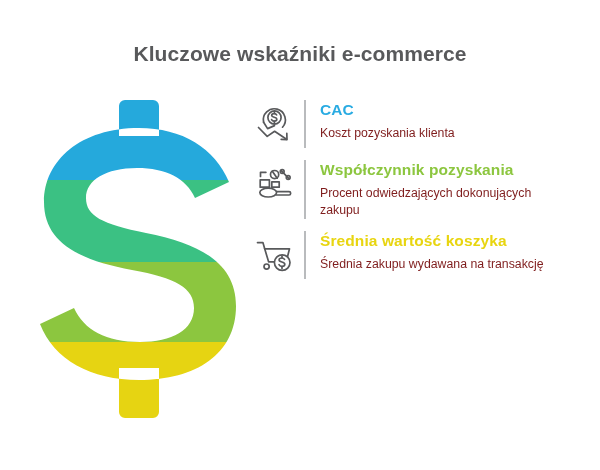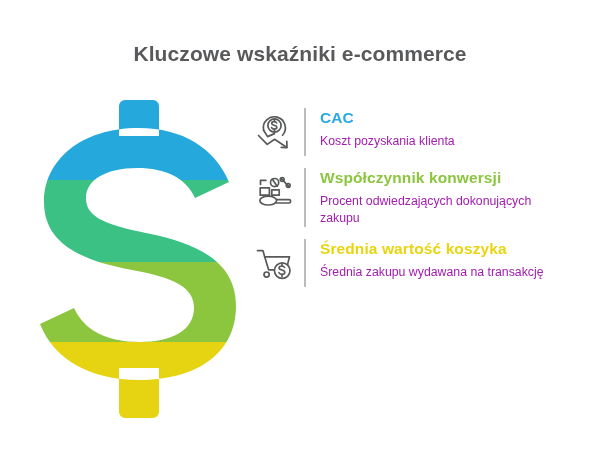--- a/index.html
+++ b/index.html
@@ -46,21 +46,21 @@
   .dollar-wrap svg {
     display: block;
     width: 206px;
     height: 340px;
   }
 
   
   .metrics {
     position: absolute;
     left: 252px;
-    top: 108px;
+    top: 100px;
     width: 330px;
   }
 
   .metric {
     position: relative;
     display: flex;
     align-items: flex-start;
     margin-bottom: 12px;
   }
   .metric:last-child { margin-bottom: 16px; }
@@ -93,21 +93,21 @@
   .metric-label {
     font-size: 15.5px;
     font-weight: bold;
     line-height: 1.1;
     margin-bottom: 7px;
     letter-spacing: 0.1px;
   }
 
   .metric-desc {
     font-size: 12.3px;
-    color: #a21caf;
+    color: #7f1d1d;
     line-height: 1.38;
     max-width: 240px;
   }
 
   
 </style>
 </head>
 <body>
 
 <div class="infographic">
@@ -180,21 +180,21 @@
           <path d="M18.3 8.3 L23.2 15.2"></path>
           <path d="M27.2 7.6 L35.2 15.8"></path>
           <circle cx="28.2" cy="8.6" r="1.9"></circle>
           <circle cx="34.2" cy="14.6" r="1.9"></circle>
           <ellipse cx="14.2" cy="29.6" rx="8.4" ry="4.4"></ellipse>
           <path d="M22.5 28.6 h12.6 a1.5 1.5 0 0 1 1.5 1.5 v0.4 a1.5 1.5 0 0 1 -1.5 1.5 h-12.6"></path>
         </svg>
       </div>
       <div class="metric-divider"></div>
       <div class="metric-text">
-        <div class="metric-label" style="color: rgb(140, 198, 63);">Współczynnik konwersji</div>
+        <div class="metric-label" style="color: rgb(140, 198, 63);">Współczynnik pozyskania</div>
         <div class="metric-desc">Procent odwiedzających dokonujących zakupu</div>
       </div>
     </div>
 
     <div class="metric">
       <div class="metric-icon">
         <svg width="42" height="42" viewBox="0 0 42 42" fill="none" stroke="#58595b" stroke-width="1.7" stroke-linecap="round" stroke-linejoin="round">
           <path d="M3.5 8.6 h5.4 l1.8 6.2"></path>
           <path d="M10.7 14.8 h24.8 l-2.4 9.6"></path>
           <path d="M10.7 14.8 L14.6 27.8 h8.6"></path>

